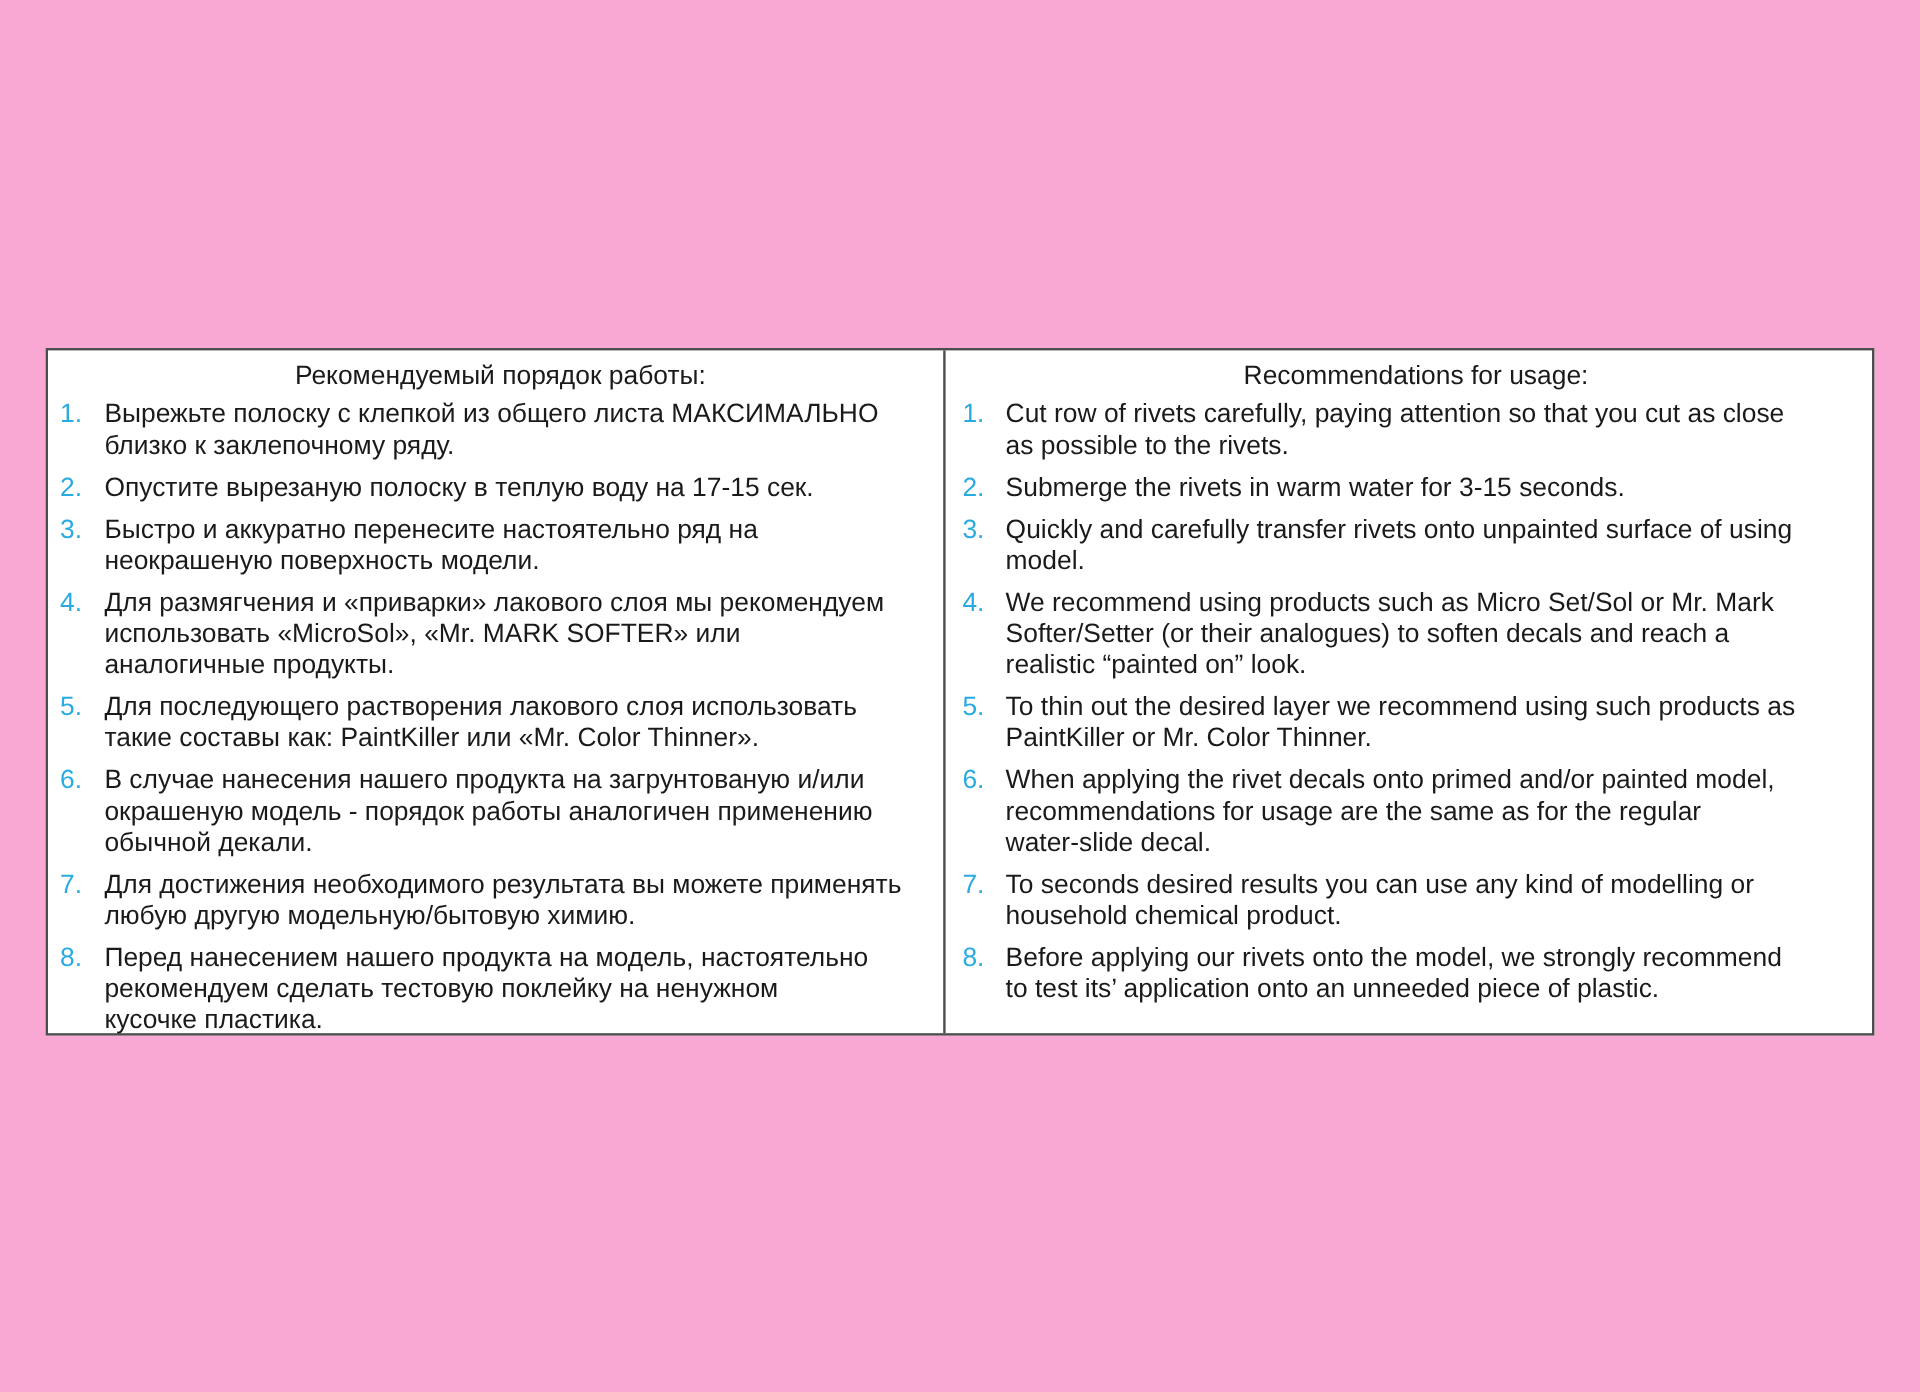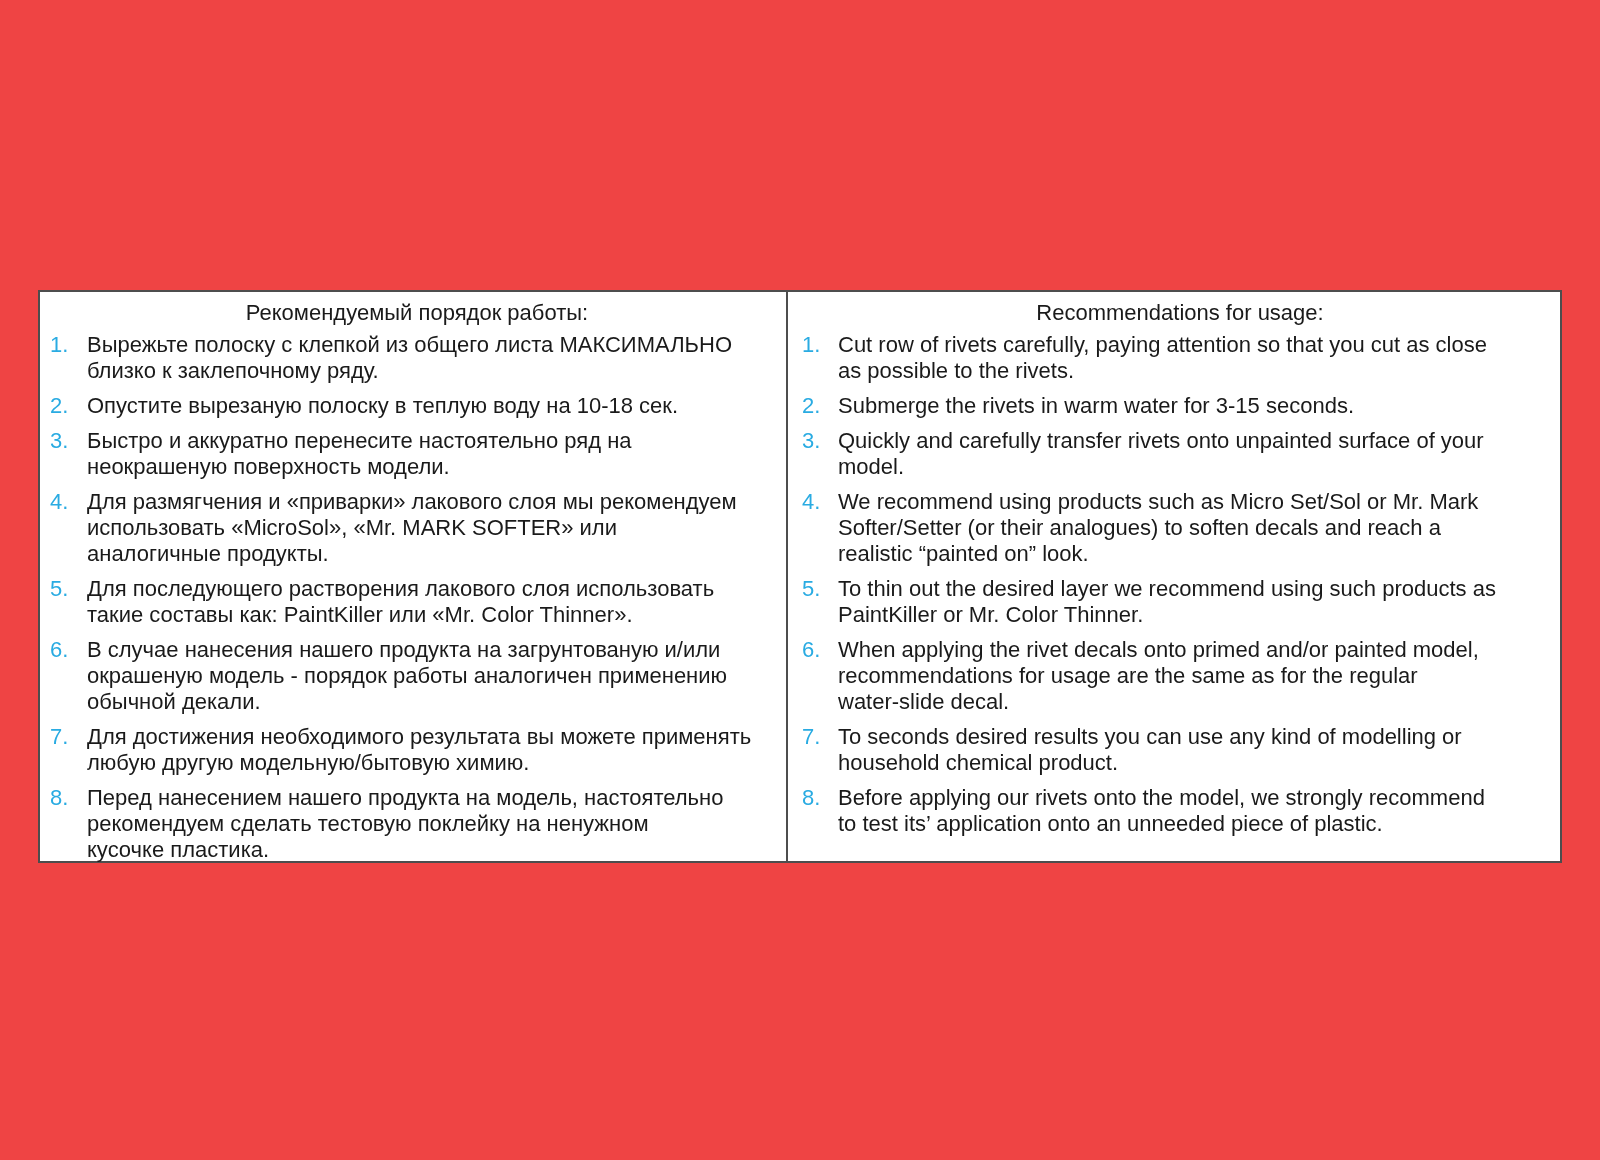--- a/index.html
+++ b/index.html
@@ -9,21 +9,21 @@
     width: 1600px;
     height: 1160px;
     font-family: "Liberation Sans", sans-serif;
     color: #1a1a1a;
     overflow: hidden;
   }
   .canvas {
     position: relative;
     width: 1600px;
     height: 1160px;
-    background: #ef4444;
+    background: #f9a8d4;
   }
   .panel {
     position: absolute;
     left: 38px;
     top: 290px;
     width: 1524px;
     height: 573px;
     border: 2px solid #4d4d4d;
     box-sizing: border-box;
     display: flex;
@@ -78,21 +78,21 @@
     <div class="col col-left">
       <div class="col-title">Рекомендуемый порядок работы:</div>
 
       <div class="item">
         <span class="item-num">1.</span>
         <span class="item-text">Вырежьте полоску с клепкой из общего листа МАКСИМАЛЬНО
 близко к заклепочному ряду.</span>
       </div>
       <div class="item">
         <span class="item-num">2.</span>
-        <span class="item-text">Опустите вырезаную полоску в теплую воду на 10-18 сек.</span>
+        <span class="item-text">Опустите вырезаную полоску в теплую воду на 17-15 сек.</span>
       </div>
       <div class="item">
         <span class="item-num">3.</span>
         <span class="item-text">Быстро и аккуратно перенесите настоятельно ряд на
 неокрашеную поверхность модели.</span>
       </div>
       <div class="item">
         <span class="item-num">4.</span>
         <span class="item-text">Для размягчения и «приварки» лакового слоя мы рекомендуем
 использовать «MicroSol», «Mr. MARK SOFTER» или
@@ -129,21 +129,21 @@
         <span class="item-num">1.</span>
         <span class="item-text">Cut row of rivets carefully, paying attention so that you cut as close
 as possible to the rivets.</span>
       </div>
       <div class="item">
         <span class="item-num">2.</span>
         <span class="item-text">Submerge the rivets in warm water for 3-15 seconds.</span>
       </div>
       <div class="item">
         <span class="item-num">3.</span>
-        <span class="item-text">Quickly and carefully transfer rivets onto unpainted surface of your
+        <span class="item-text">Quickly and carefully transfer rivets onto unpainted surface of using
 model.</span>
       </div>
       <div class="item">
         <span class="item-num">4.</span>
         <span class="item-text">We recommend using products such as Micro Set/Sol or Mr. Mark
 Softer/Setter (or their analogues) to soften decals and reach a
 realistic “painted on” look.</span>
       </div>
       <div class="item">
         <span class="item-num">5.</span>

